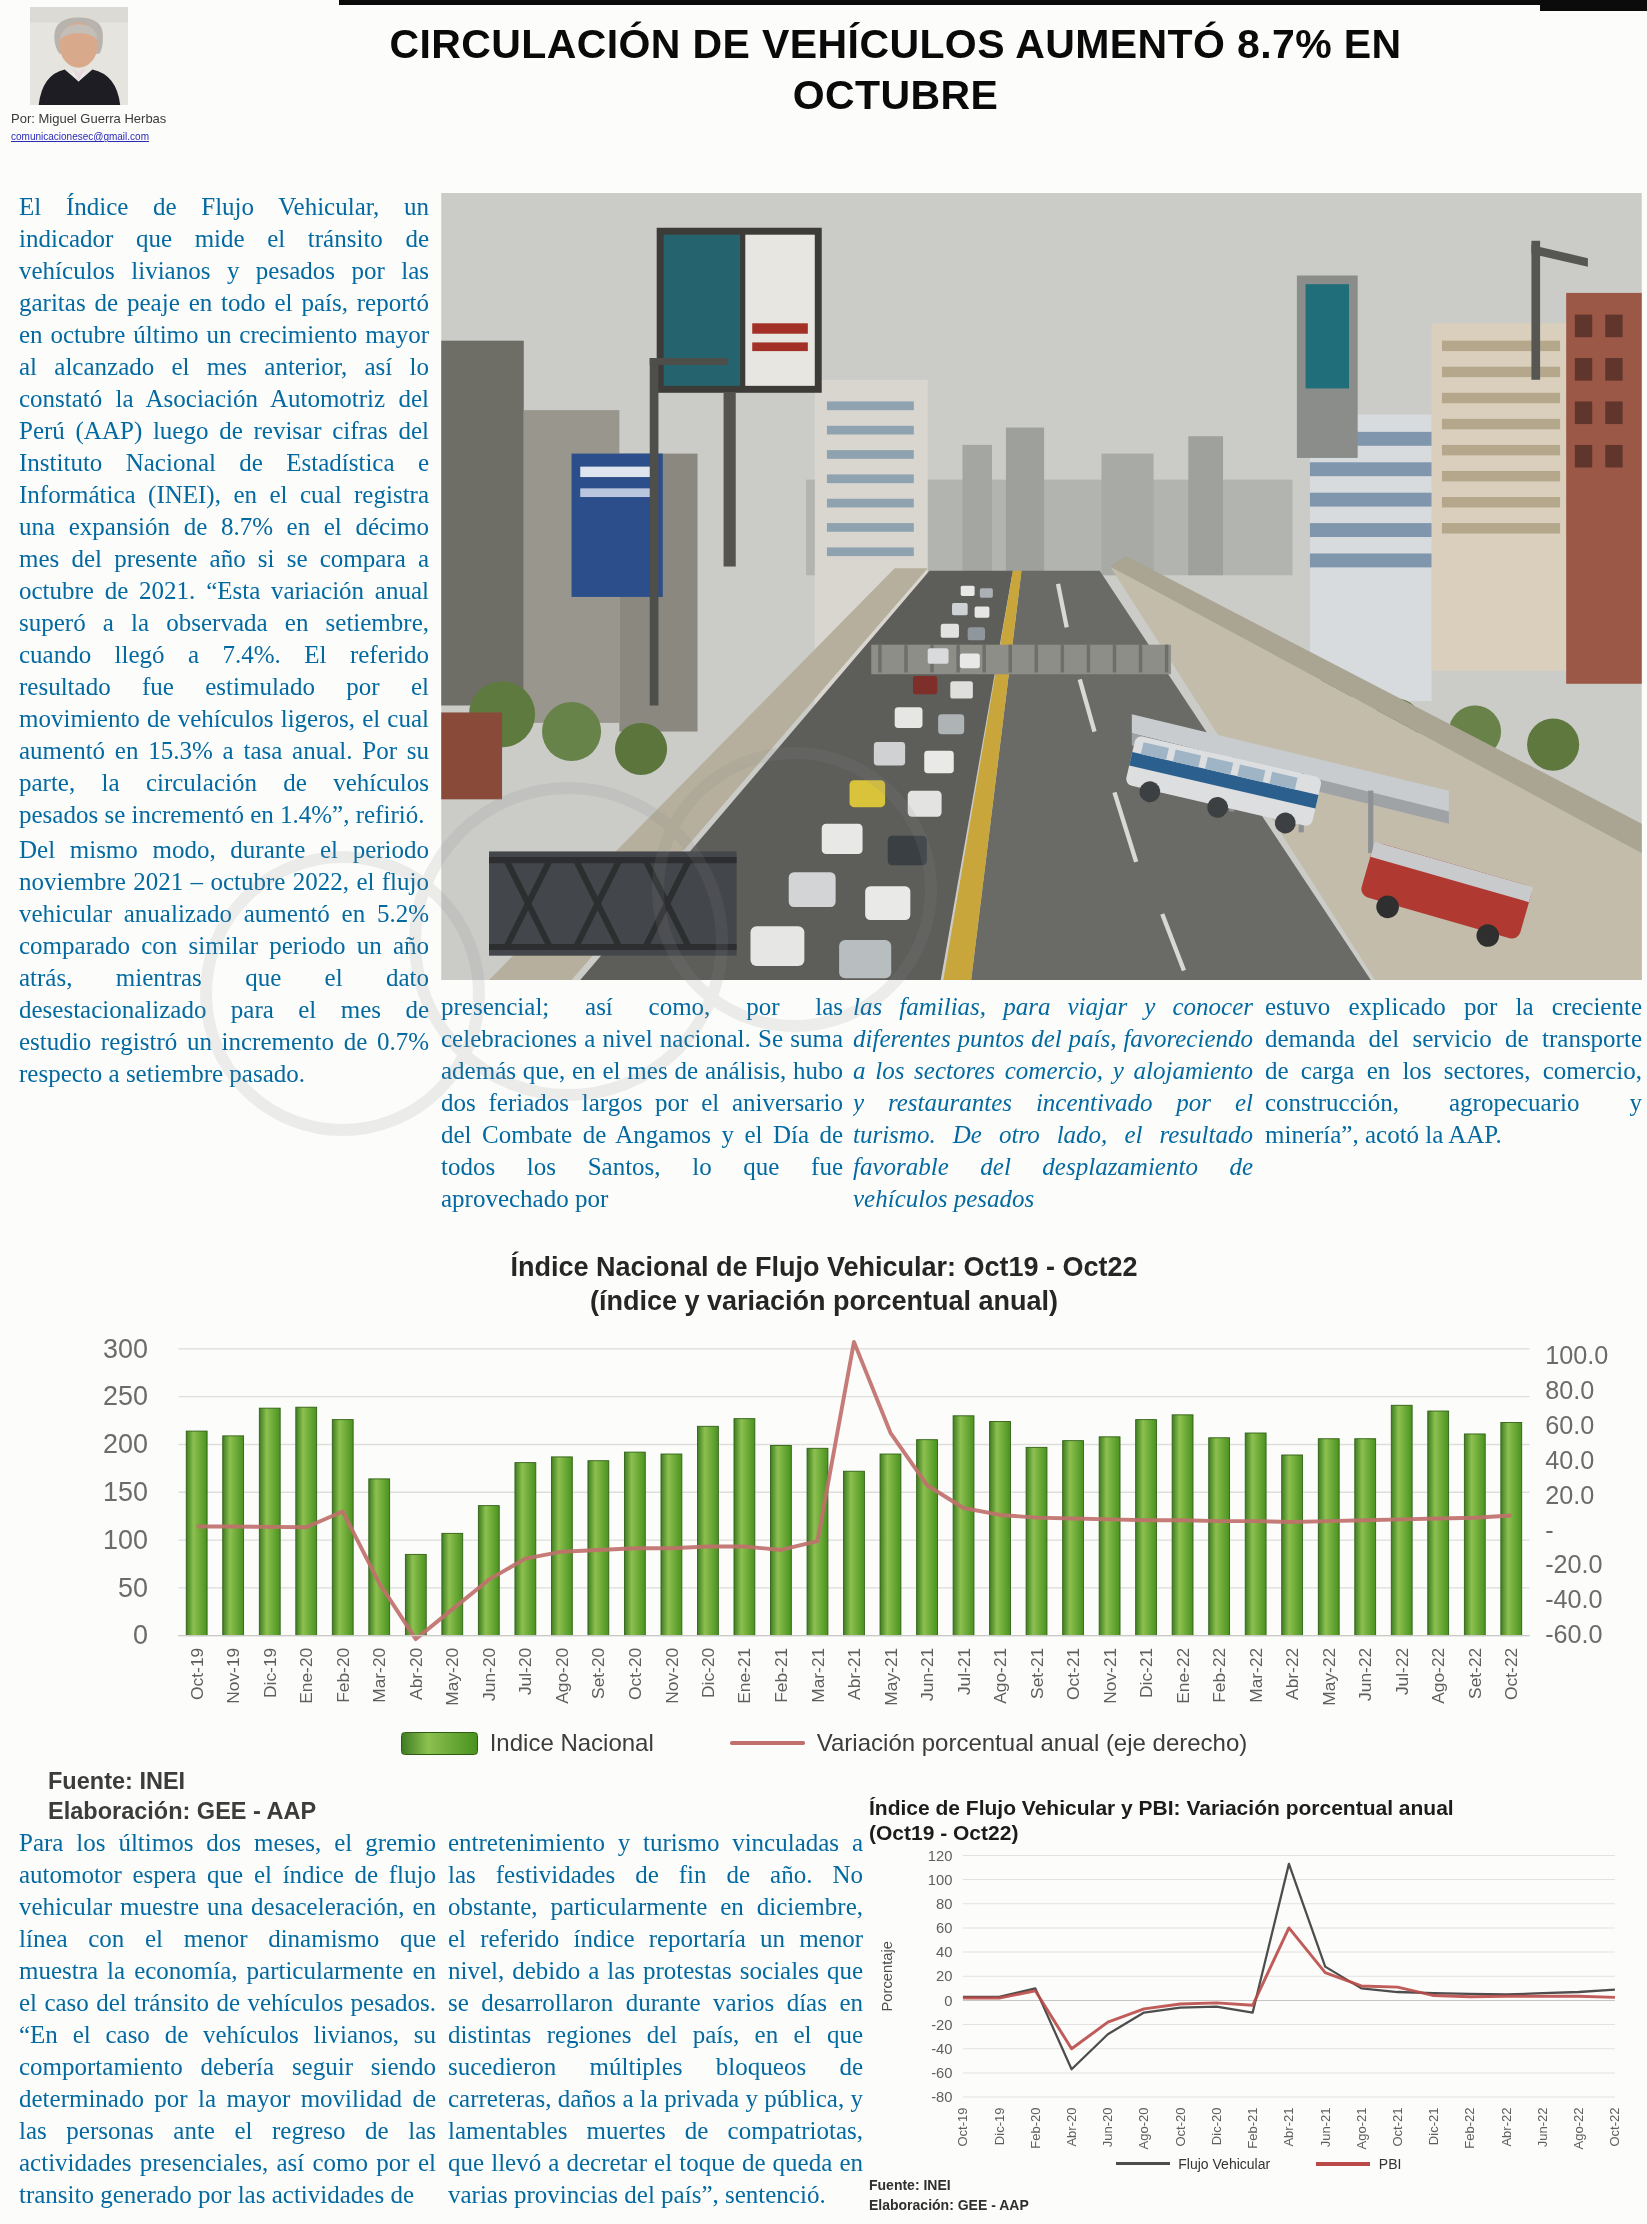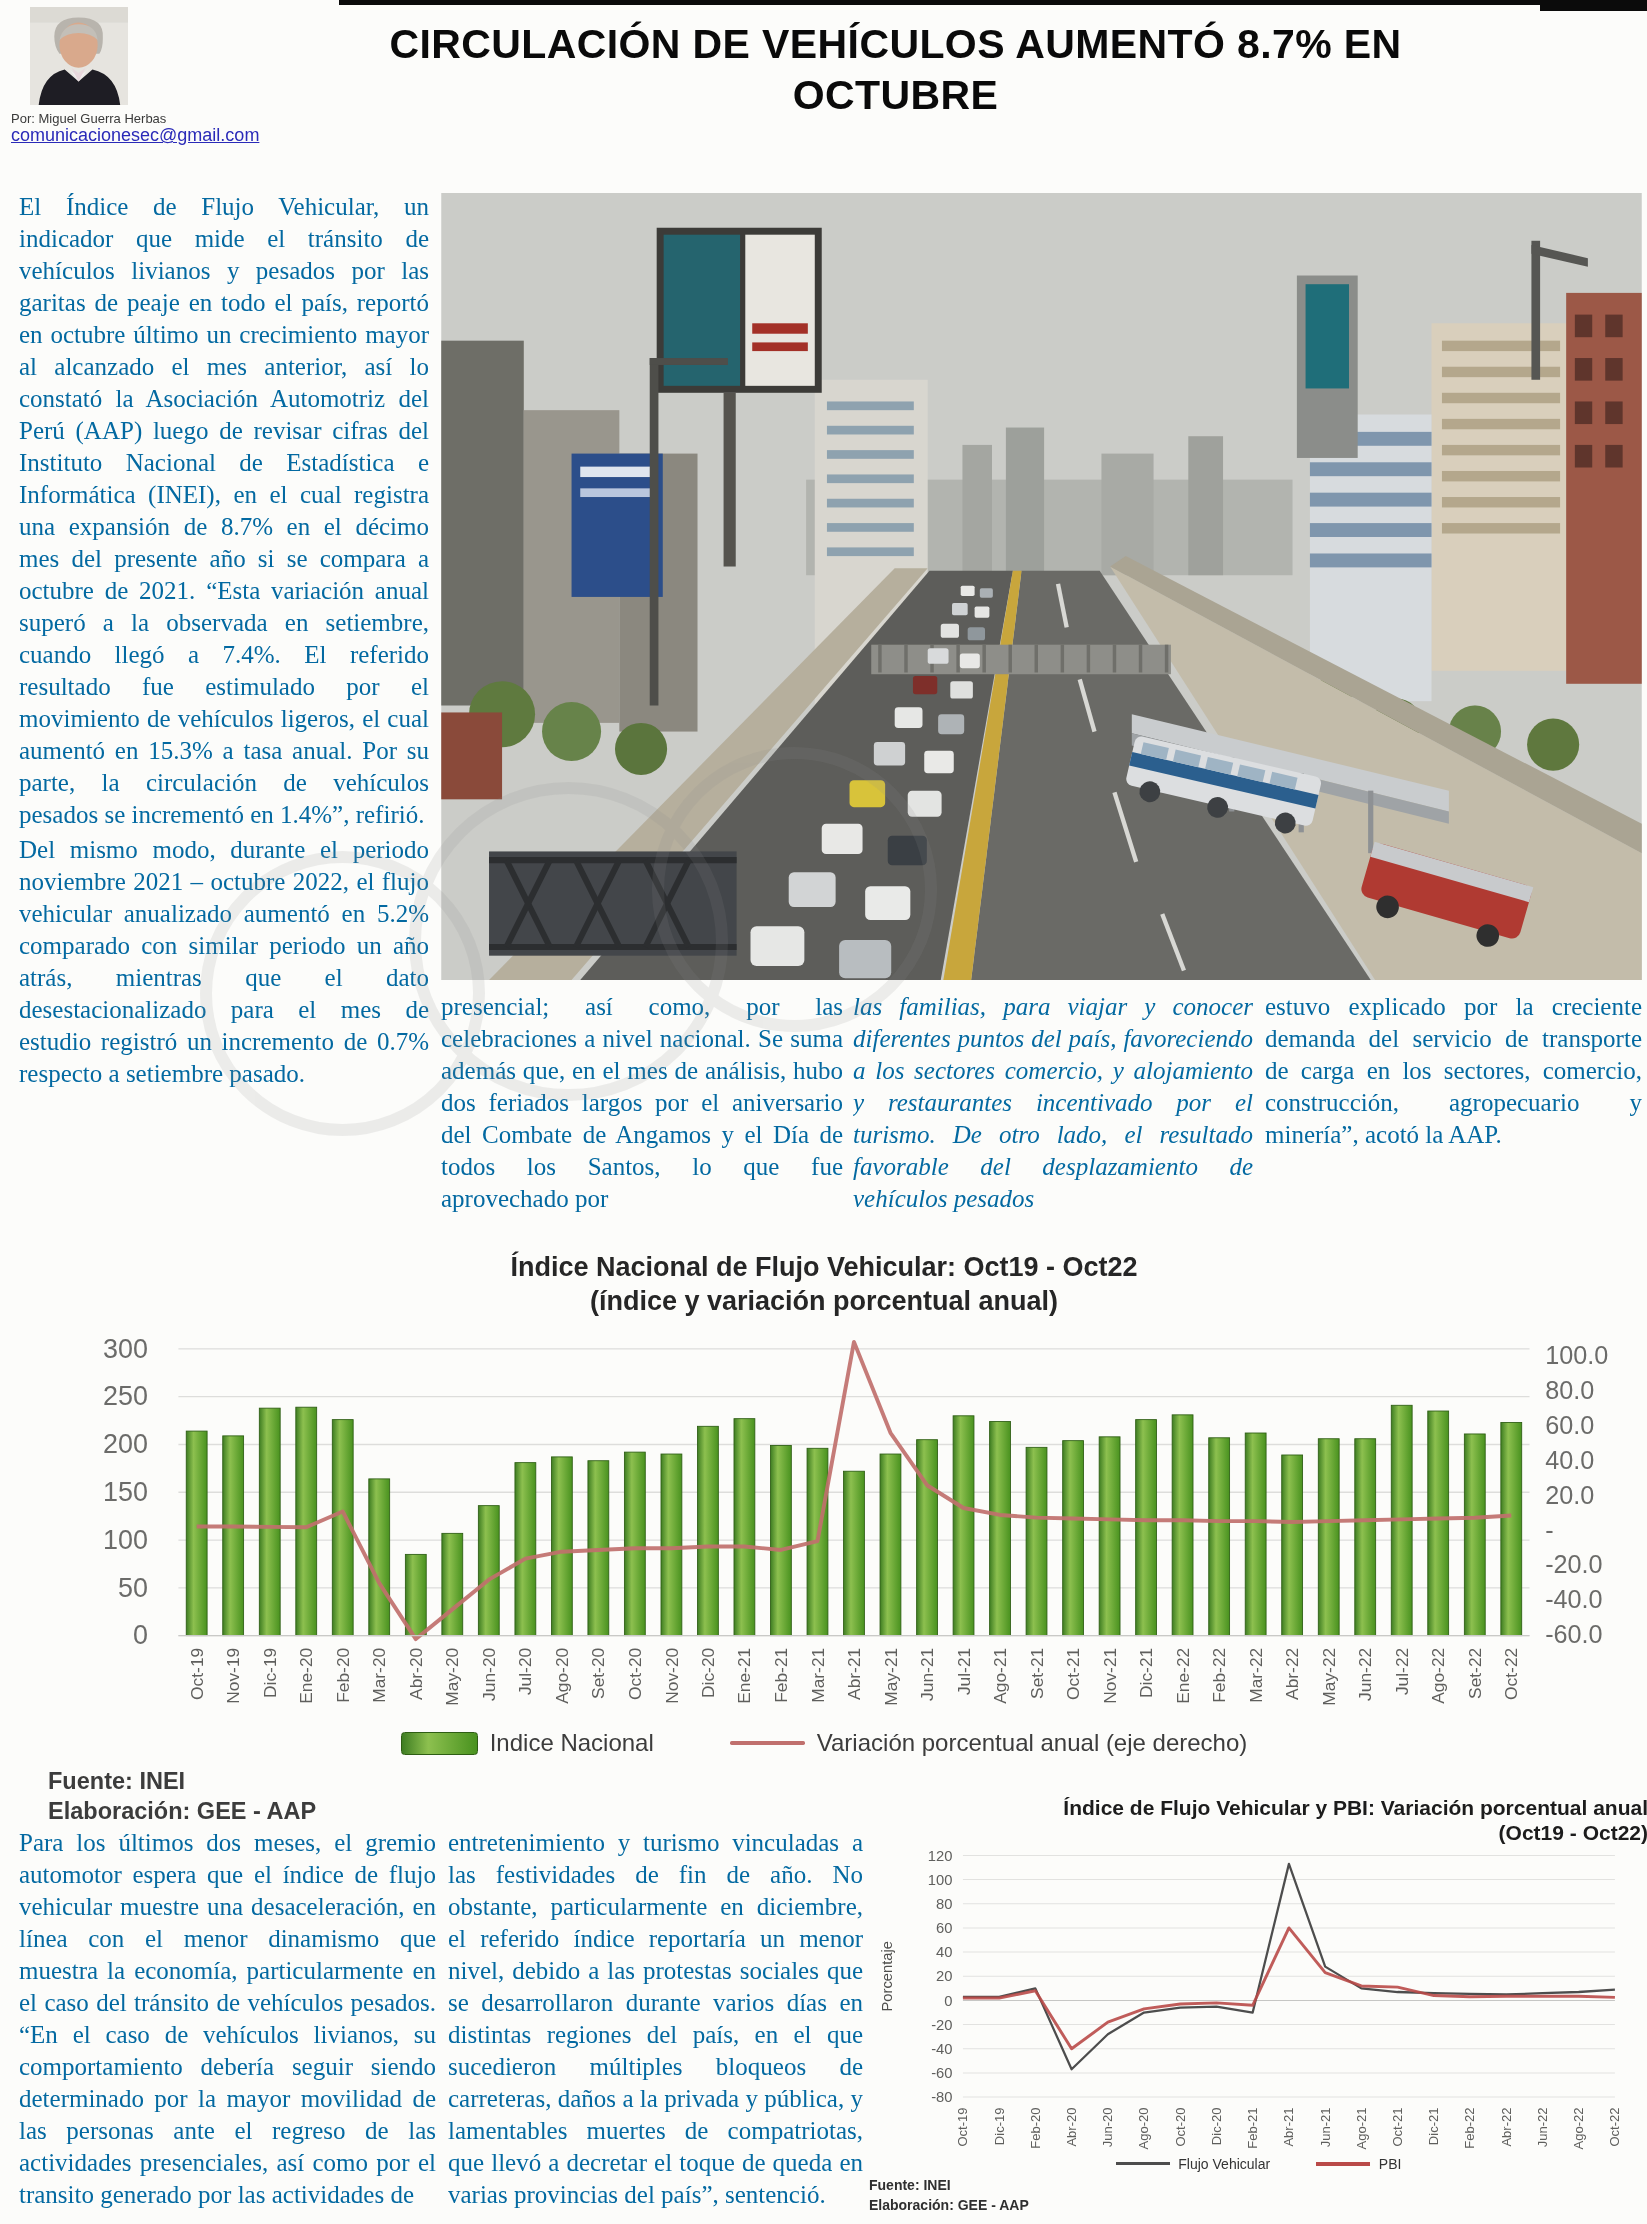--- a/index.html
+++ b/index.html
@@ -2,21 +2,21 @@
 <html style="font-size:14px"><head>
 <meta charset="utf-8">
 <style>
   html,body{margin:0;padding:0;background:#777;}
   .page{position:relative;width:1648px;height:2225px;background:#fcfcfa;overflow:hidden;
         font-family:"Liberation Sans",sans-serif;}
   .topbar{position:absolute;left:339px;top:0;width:1309px;height:5.2px;background:#0b0b0b;}
   .topbar2{position:absolute;left:1540px;top:0;width:108px;height:11.3px;background:#0b0b0b;}
   .author-photo{position:absolute;left:30px;top:7px;width:98px;height:98px;background:#e4e2dd;overflow:hidden;}
   .author-credit{position:absolute;left:11px;top:110px;width:252px;font-size:13px;color:#3a3a3a;line-height:17.4px;}
-  .author-credit a{color:#2a2ab8;text-decoration:underline;font-size:18px;}
+  .author-credit a{color:#2a2ab8;text-decoration:underline;font-size:10px;}
   .headline{position:absolute;left:183px;top:19px;width:1425px;text-align:center;
             font-weight:bold;font-size:41px;line-height:51px;letter-spacing:0.4px;color:#0a0a0a;}
   .serif{font-family:"Liberation Serif",serif;font-size:25px;line-height:32px;
          text-align:justify;color:#0369a1;}
   .serif p{margin:0 0 2.6px 0;}
   .col1{position:absolute;left:19px;top:191px;width:410px;height:1082px;overflow:hidden;}
   .photo{position:absolute;left:441px;top:193px;width:1201px;height:787px;overflow:hidden;}
   .mcol2{position:absolute;left:441px;top:991px;width:402px;height:254px;overflow:hidden;}
   .mcol3{position:absolute;left:853px;top:991px;width:400px;height:254px;overflow:hidden;font-style:italic;}
   .mcol4{position:absolute;left:1265px;top:991px;width:377px;height:254px;overflow:hidden;}
@@ -26,21 +26,21 @@
   .c1legend{position:absolute;left:0;top:1729px;width:1648px;display:flex;justify-content:center;gap:76px;
             align-items:center;font-size:24px;color:#3c3c3c;}
   .c1legend .li{display:flex;align-items:center;gap:12px;}
   .sw-bar{width:75px;height:21px;border:0.9px solid #2e5e14;border-radius:3.5px;
           background:linear-gradient(to right,#3e7d22,#8dc04f 35%,#49921f);}
   .sw-line{width:75px;height:4.3px;background:#c0706d;border-radius:1.7px;}
   .c1source{position:absolute;left:48px;top:1766px;font-weight:bold;font-size:23.5px;line-height:30px;color:#3c3c3c;}
   .bcol1{position:absolute;left:19px;top:1827px;width:417px;height:391px;overflow:hidden;}
   .bcol2{position:absolute;left:448px;top:1827px;width:415px;height:391px;overflow:hidden;}
   .chart2{position:absolute;left:869px;top:1795px;width:779px;height:435px;}
-  .c2title{width:100%;text-align:right;font-weight:bold;font-size:21px;line-height:25px;color:#1c1c1c;}
+  .c2title{width:100%;text-align:left;font-weight:bold;font-size:21px;line-height:25px;color:#1c1c1c;}
   .c2legend{display:flex;justify-content:center;gap:46px;align-items:center;font-size:14px;color:#333;margin-top:1.7px;}
   .c2legend .li{display:flex;align-items:center;gap:8.7px;}
   .sw-l1{width:54px;height:3.5px;background:#4d4d4d;}
   .sw-l2{width:54px;height:4.3px;background:#b94a48;}
   .c2source{font-weight:bold;font-size:14px;line-height:20px;color:#2f2f2f;margin-top:3.5px;}
   .watermark{position:absolute;left:200px;top:747px;width:852px;height:521px;opacity:.14;pointer-events:none;}
   .watermark div{position:absolute;border:12px solid #8b8b8b;border-radius:50%;}
   .wm1{left:0;top:104px;width:261px;height:261px;}
   .wm2{left:209px;top:35px;width:295px;height:295px;}
   .wm3{left:452px;top:0;width:261px;height:261px;border-width:8.7px;}

